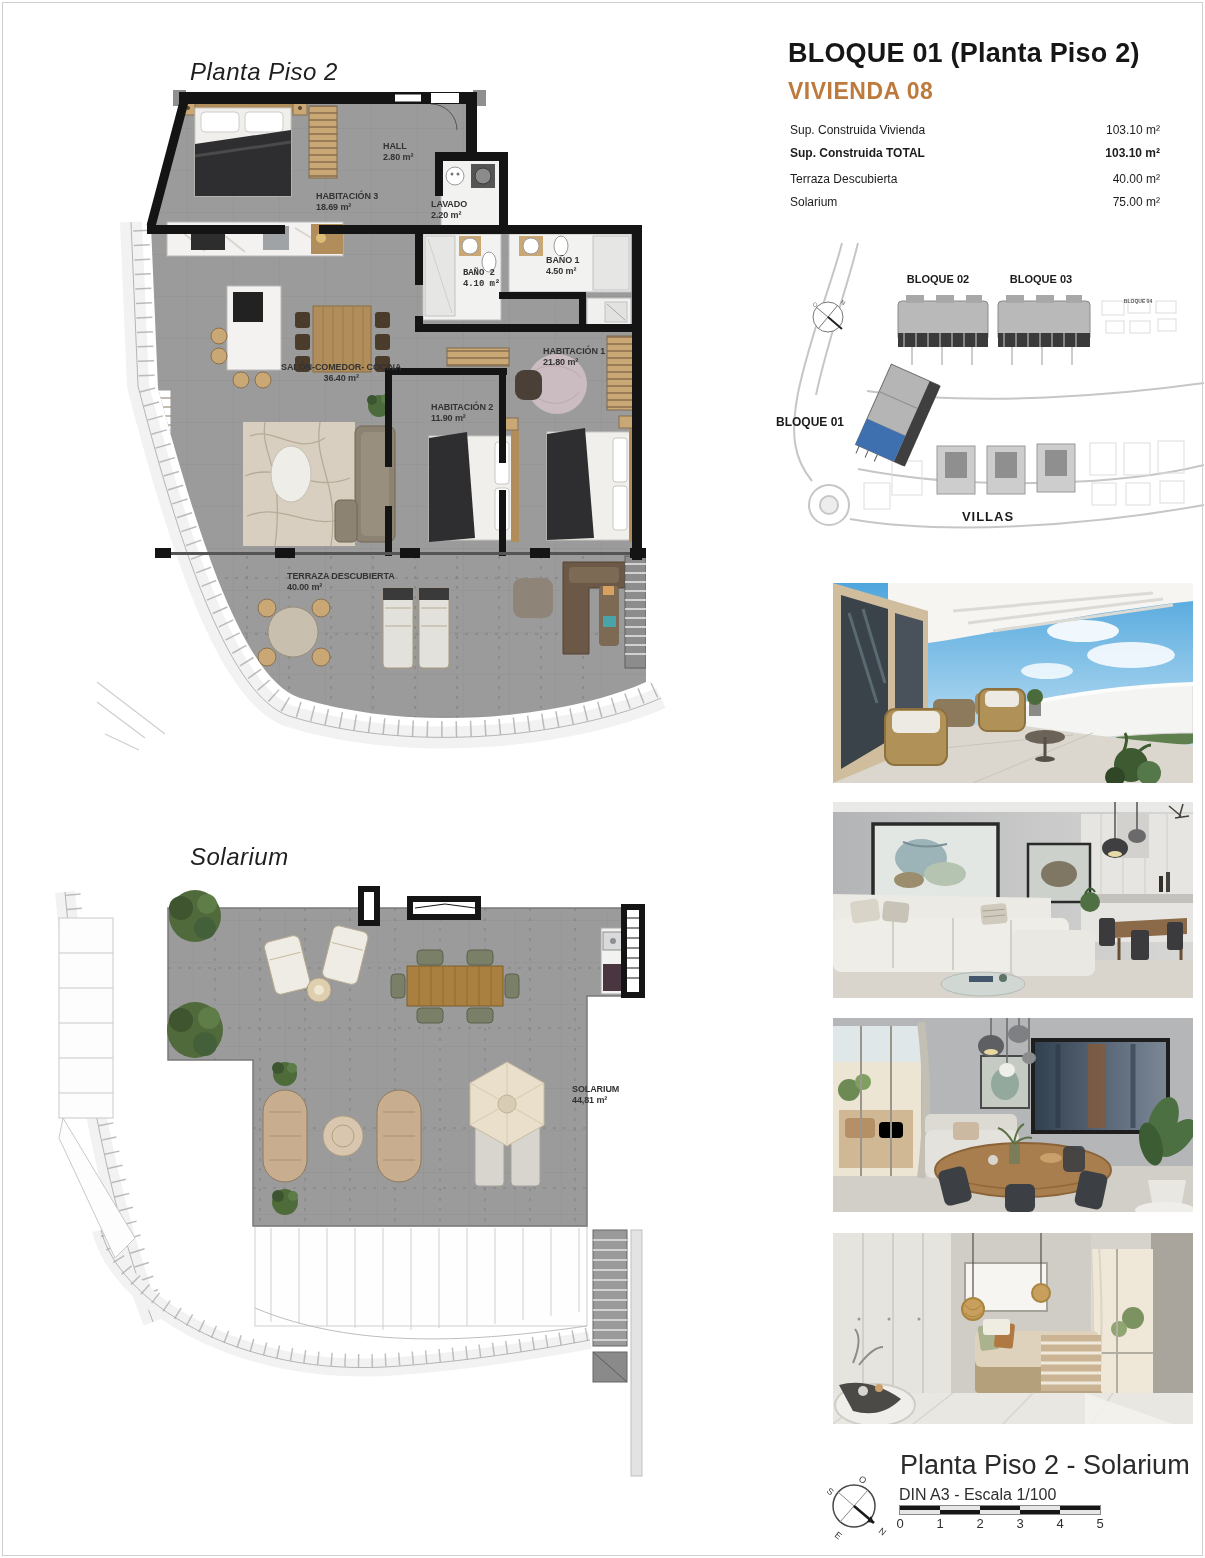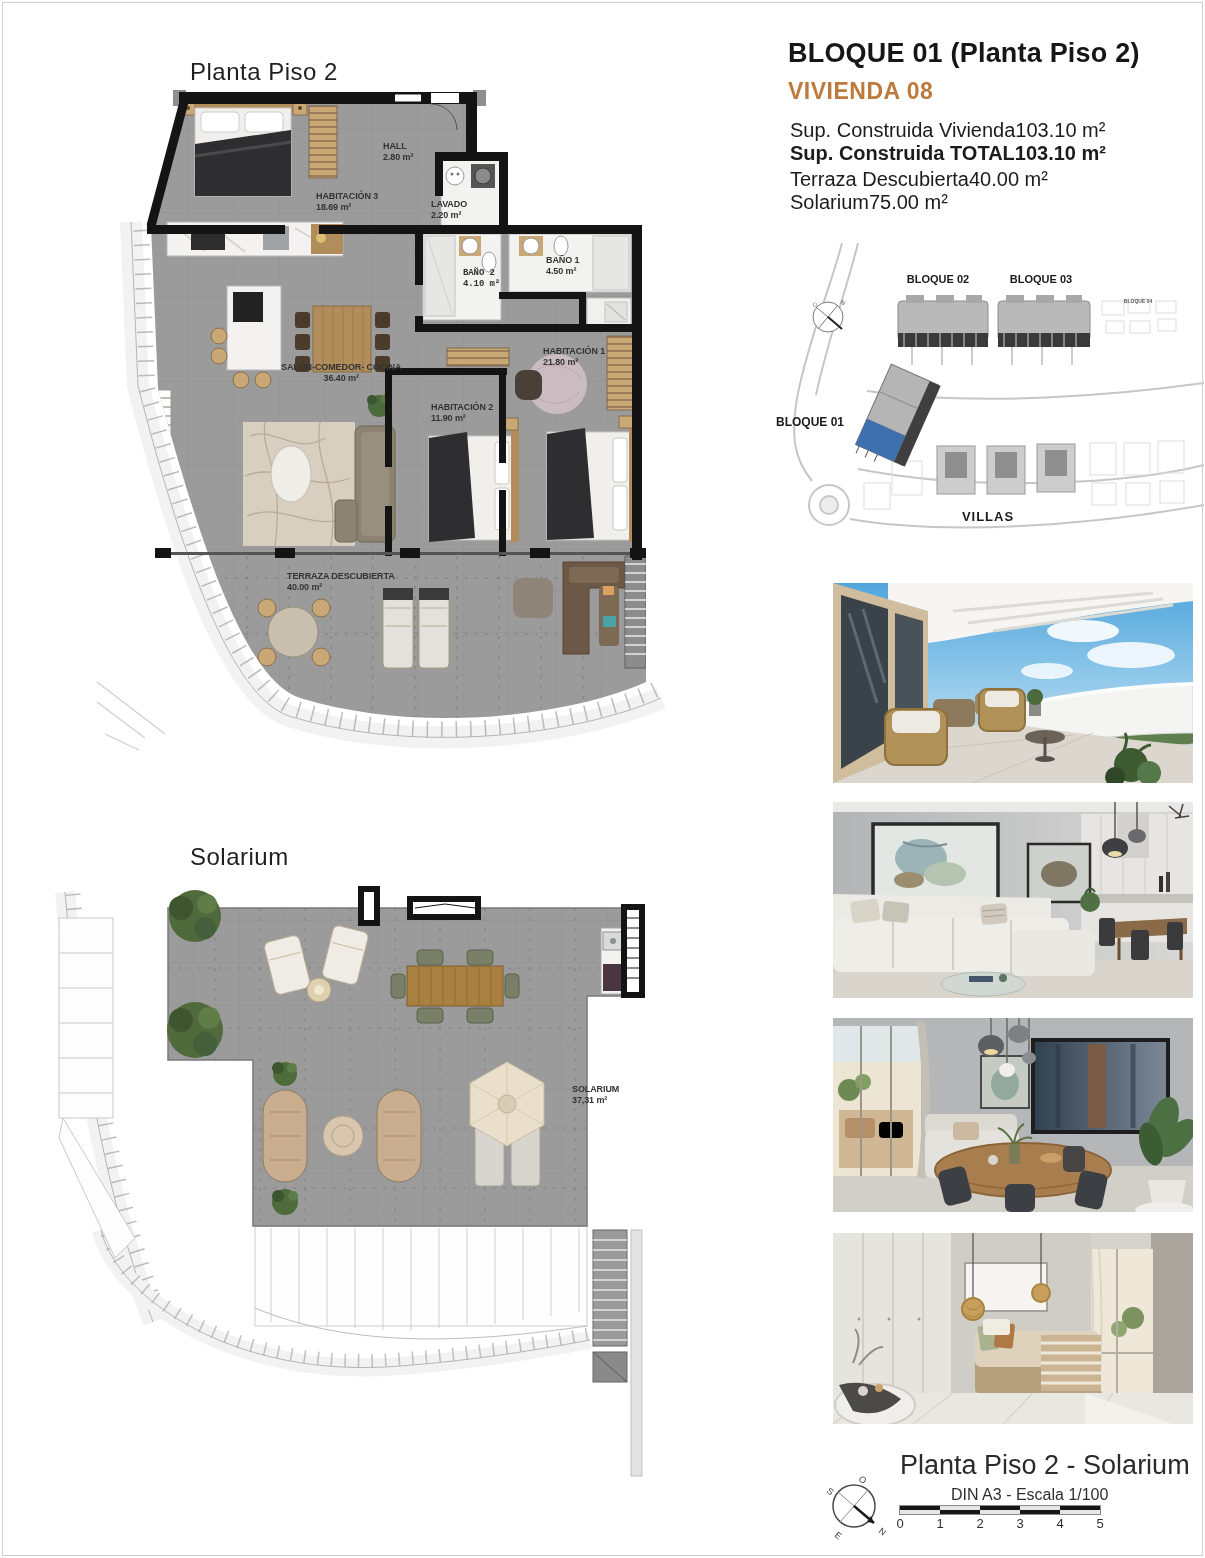--- a/index.html
+++ b/index.html
@@ -1,33 +1,33 @@
 <!DOCTYPE html>
 <html><head>
 <meta charset="utf-8">
 <style>
   html,body{margin:0;padding:0;}
   body{width:1205px;height:1558px;position:relative;background:#ffffff;
        font-family:"Liberation Sans",sans-serif;overflow:hidden;}
   .border-frame{position:absolute;inset:2px;border:1px solid #cfcfcf;pointer-events:none;z-index:50;}
   .abs{position:absolute;}
-  .plan-title{position:absolute;font-size:24px;font-weight:500;color:#1f1f1f;letter-spacing:.5px;}
+  .plan-title{position:absolute;font-size:24px;font-weight:500;color:#1f1f1f;letter-spacing:.5px;font-style:italic;}
   .room-label{position:absolute;font-size:9px;font-weight:bold;color:#333;line-height:1.18;
               letter-spacing:-.1px;white-space:nowrap;z-index:10;}
   .room-label span{display:block;}
   .hdr-title{position:absolute;left:788px;top:38px;font-size:27px;font-weight:800;color:#161616;letter-spacing:.2px;}
   .hdr-sub{position:absolute;left:788px;top:78px;font-size:23px;font-weight:800;color:#bd7a3c;letter-spacing:.5px;}
   .specs{position:absolute;left:790px;top:119px;width:370px;}
-  .spec-row{display:flex;font-size:20px;color:#1c1c1c;line-height:23px;}
+  .spec-row{display:flex;justify-content:space-between;font-size:12px;color:#1c1c1c;line-height:23px;}
   .spec-row.bold{font-weight:bold;}
   .map-label{position:absolute;font-weight:bold;color:#1a1a1a;white-space:nowrap;z-index:10;}
   .photo{position:absolute;left:833px;width:360px;overflow:hidden;background:#ddd;}
   .photo svg{display:block;width:100%;height:100%;}
   .footer-title{position:absolute;left:900px;top:1450px;font-size:27px;font-weight:500;color:#2b2b2b;}
-  .footer-note{position:absolute;left:951px;top:1486px;font-size:16px;color:#2e2e2e;}
+  .footer-note{position:absolute;left:899px;top:1486px;font-size:16px;color:#2e2e2e;}
   .scalebar{position:absolute;left:899px;top:1505px;width:200px;height:8px;border:1px solid #8a8a8a;background:#e6e6e6;}
   .scalebar .cell{position:absolute;height:4px;background:#161616;}
   .scale-ticks{position:absolute;left:899px;top:1516px;width:202px;height:14px;font-size:13px;color:#2e2e2e;}
   .scale-ticks span{position:absolute;transform:translateX(-50%);}
   svg{display:block;}
 </style>
 </head>
 <body>
 
 <div class="border-frame"></div>
@@ -361,21 +361,21 @@
 
   <rect x="538" y="352" width="34" height="116" fill="#9a9a9a" stroke="#666666"></rect>
   <path d="M538,362H572 M538,372H572 M538,382H572 M538,392H572 M538,402H572 M538,412H572 M538,422H572 M538,432H572 M538,442H572 M538,452H572 M538,462H572" stroke="#e5e5e5" stroke-width="1.5"></path>
   <rect x="538" y="474" width="34" height="30" fill="#8a8a8a" stroke="#666666"></rect>
   <path d="M538,474 L572,504" stroke="#5a5a5a"></path>
   <rect x="576" y="352" width="11" height="246" fill="#e3e3e3" stroke="#c0c0c0"></rect>
 </svg>
 
 <div class="room-label" style="left:572px;top:1084px;">
   <span>SOLARIUM</span>
-    <span>37,31 m²</span>
+    <span>44,81 m²</span>
 </div>
 
 <div class="hdr-title">BLOQUE 01  (Planta Piso 2)</div>
 <div class="hdr-sub">VIVIENDA 08</div>
 
 <div class="specs">
   <div class="spec-row">
     <span>Sup. Construida Vivienda</span>
     <span>103.10 m²</span>
   </div>

